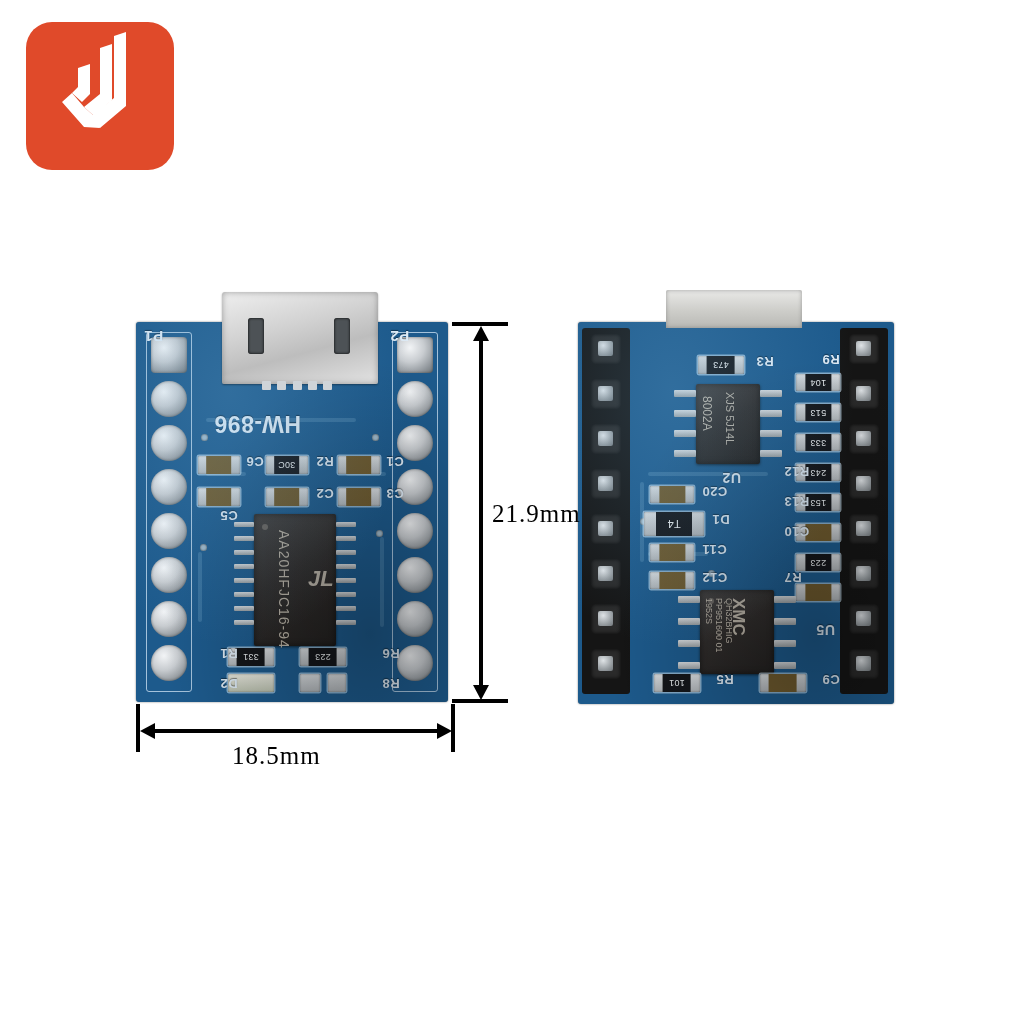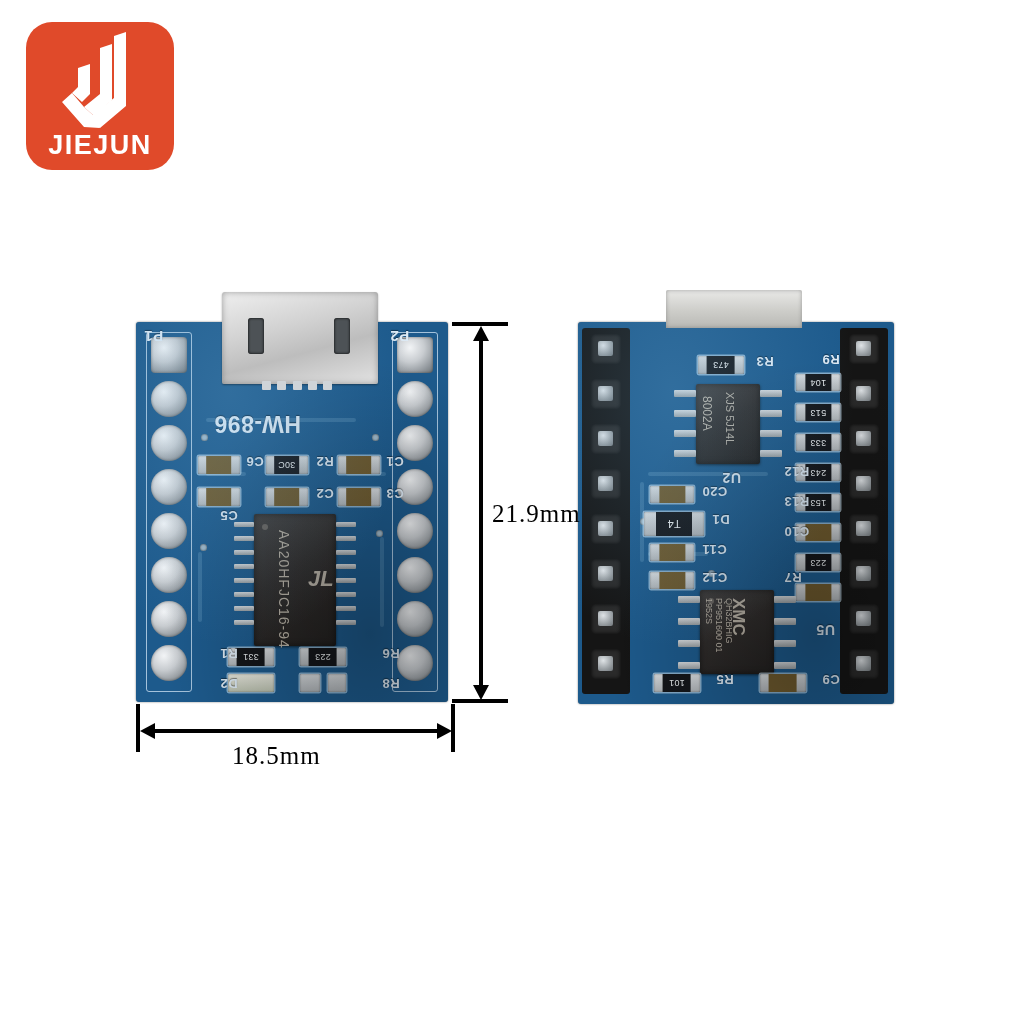--- a/index.html
+++ b/index.html
@@ -266,21 +266,20 @@
   <div class="mark">
     <svg viewBox="0 0 148 104" width="148" height="104" aria-hidden="true">
       <g fill="#ffffff">
         <polygon points="88,8 100,4 100,78 74,100 63,90 88,70"></polygon>
         <polygon points="74,20 86,16 86,72 68,88 58,79 74,66"></polygon>
         <polygon points="52,40 64,36 64,66 56,74 46,65 52,59"></polygon>
         <polygon points="68,88 58,79 46,65 36,74 58,99 74,100"></polygon>
       </g>
     </svg>
   </div>
-  <div class="wordmark">JIEJUN</div>
 </div>
 
 <div class="board" id="board-front">
 
   <div class="trace" style="left:70px;top:96px;width:150px;height:4px;"></div>
   <div class="trace" style="left:70px;top:150px;width:40px;height:4px;"></div>
   <div class="trace" style="left:210px;top:150px;width:40px;height:4px;"></div>
   <div class="trace" style="left:62px;top:230px;width:4px;height:70px;"></div>
   <div class="trace" style="left:244px;top:215px;width:4px;height:90px;"></div>
   <div class="via" style="left:64px;top:222px;"></div>

